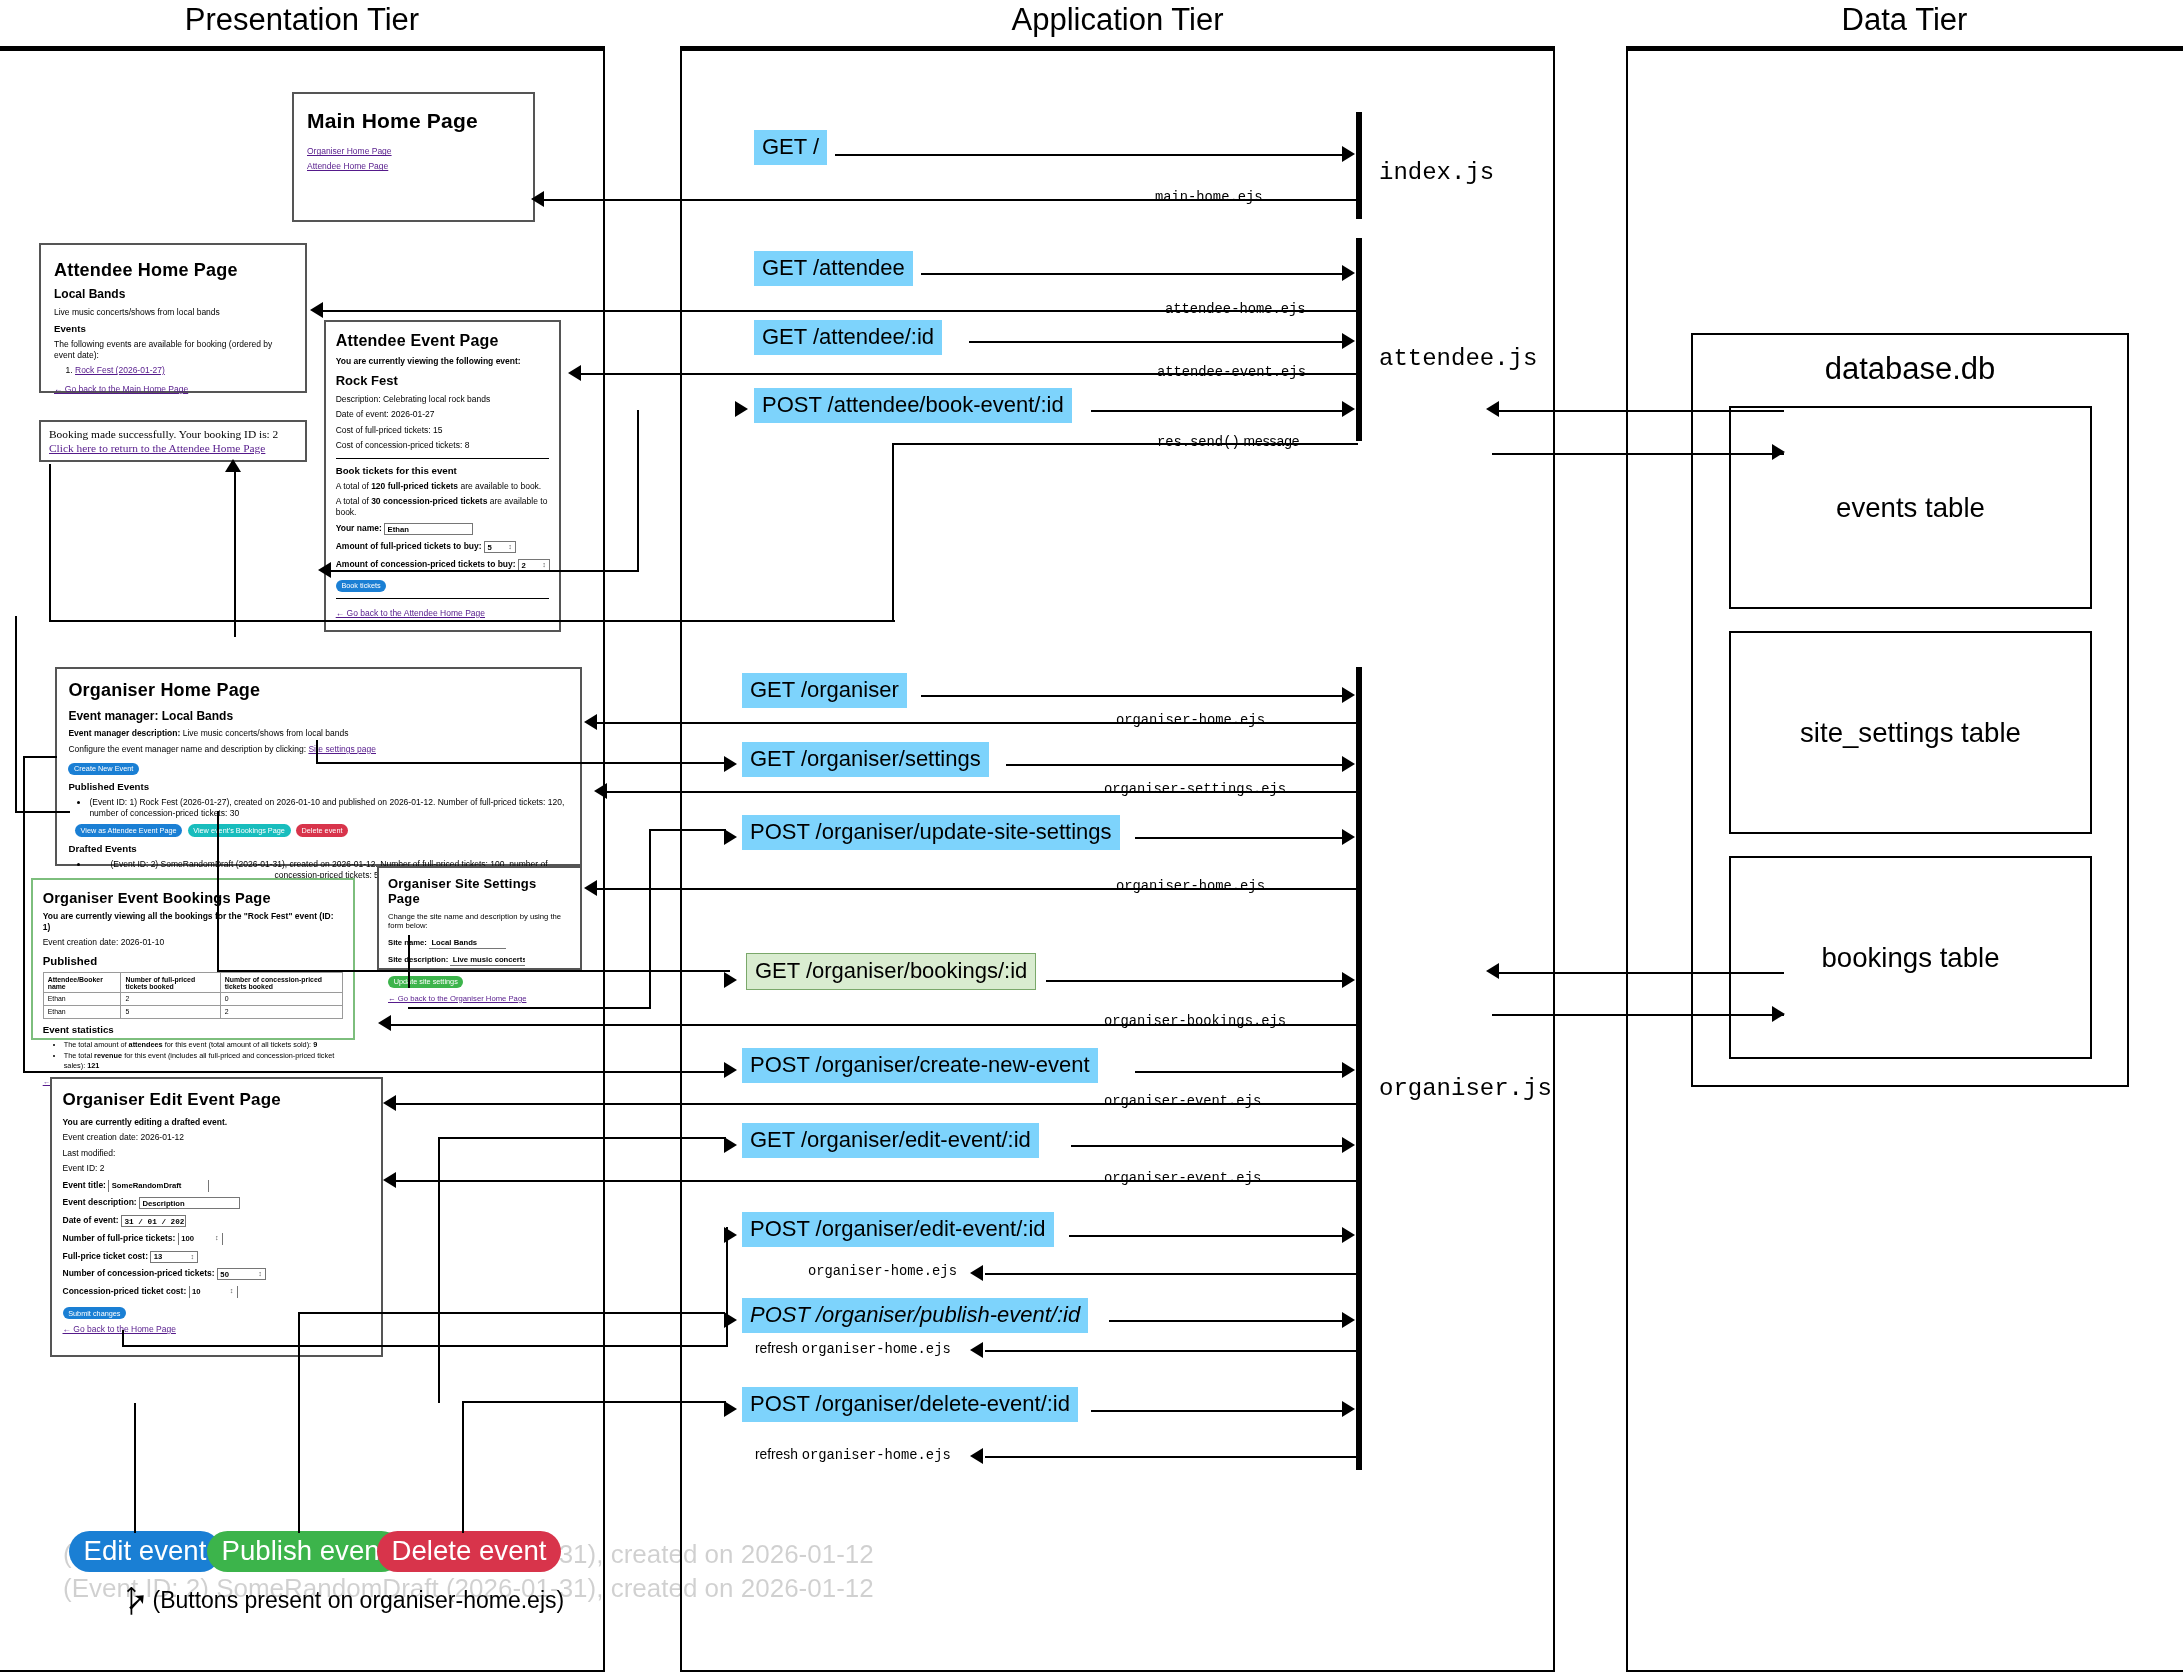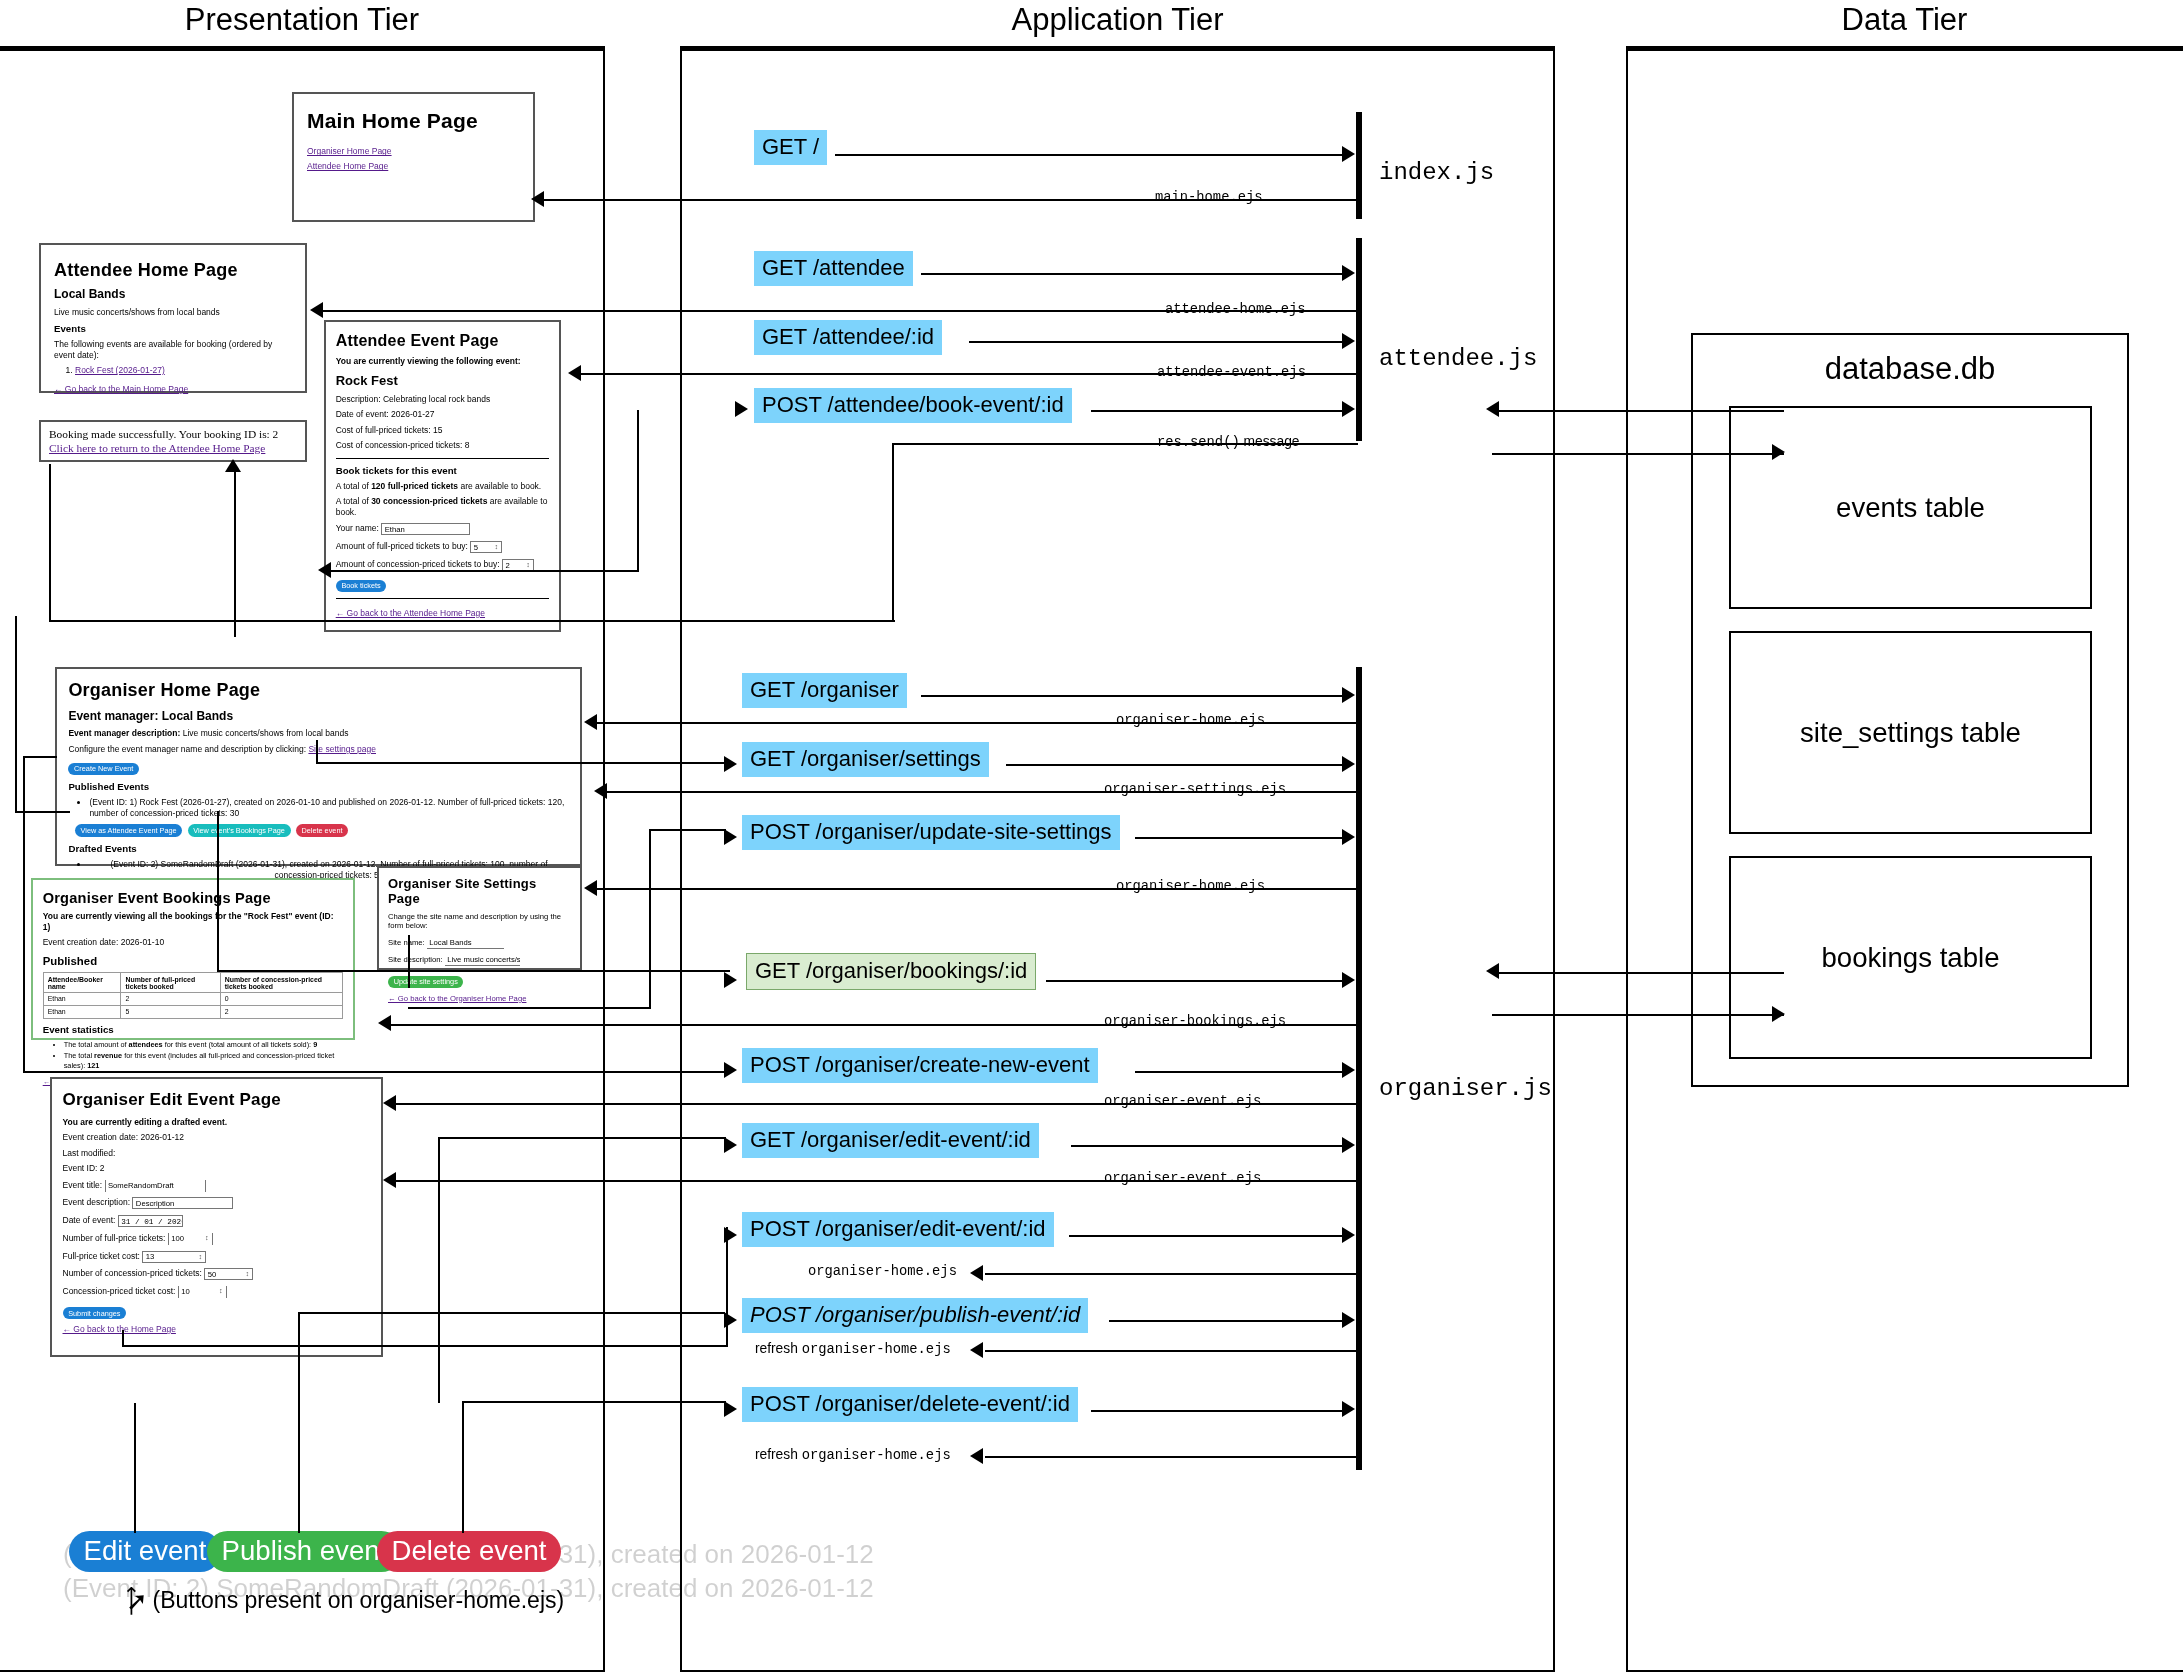--- a/index.html
+++ b/index.html
@@ -32,21 +32,21 @@
   .pill.green { background:#3cb44b; }
   .pill.red   { background:#d8344b; }
   .pill.teal  { background:#18bdbd; }
 
   .inp { display:inline-block; border:0.8px solid #767676; background:#fff;
          font-size:7.7px; padding:0.8px 2.4px; vertical-align:middle; height:12px;
          line-height:10.5px; overflow:hidden; white-space:nowrap; }
   .inp.under { border:0; border-bottom:0.8px solid #767676; }
   .spin { position:relative; }
   .spin::after { content:"\2195"; position:absolute; right:3.2px; top:0px; font-size:7.3px; color:#555; }
-  .field-row { font-size:8.5px; margin:5.7px 0; white-space:nowrap; }
+  .field-row { font-size:8.5px; margin:5.7px 0; white-space:nowrap;font-weight:bold; }
 
   table.bk { border-collapse:collapse; font-size:6.9px; margin:3.2px 0 4.9px 0; }
   table.bk td, table.bk th { border:0.8px solid #9a9a9a; padding:2.4px 4px; text-align:left; font-weight:normal; }
   table.bk th { font-weight:bold; }
 
   
   .req { position:absolute; font-size:22px; padding:5.7px 8px 7.3px 8px; white-space:nowrap;
          background:#7dd3fc; line-height:1; }
   .req.hl-green { background:#d9ecd0; border:1.6px solid #7aa86a; }
   .resp { position:absolute; font-size:13.8px; background:#fff; padding:0 4.9px; white-space:nowrap;
@@ -242,21 +242,21 @@
   <div class="field-row">
     <span>Date of event:</span>
     <span class="inp mono" style="width:65px;"><span>31 / 01 / 2026</span> </span>
   </div>
   <div class="field-row">
     <span>Number of full-price tickets:</span>
     <span class="inp spin" style="width:45px; border:0; border-left:0.8px solid #767676; border-right:0.8px solid #767676;">100</span>
   </div>
   <div class="field-row">
     <span>Full-price ticket cost:</span>
-    <span class="inp spin" style="width:64px;">13</span>
+    <span class="inp spin" style="width:48px;">13</span>
   </div>
   <div class="field-row">
     <span>Number of concession-priced tickets:</span>
     <span class="inp spin" style="width:49px;">50</span>
   </div>
   <div class="field-row">
     <span>Concession-priced ticket cost:</span>
     <span class="inp spin" style="width:49px; border:0; border-left:0.8px solid #767676; border-right:0.8px solid #767676;">10</span>
   </div>
   <div><span class="pill blue">Submit changes</span></div>

